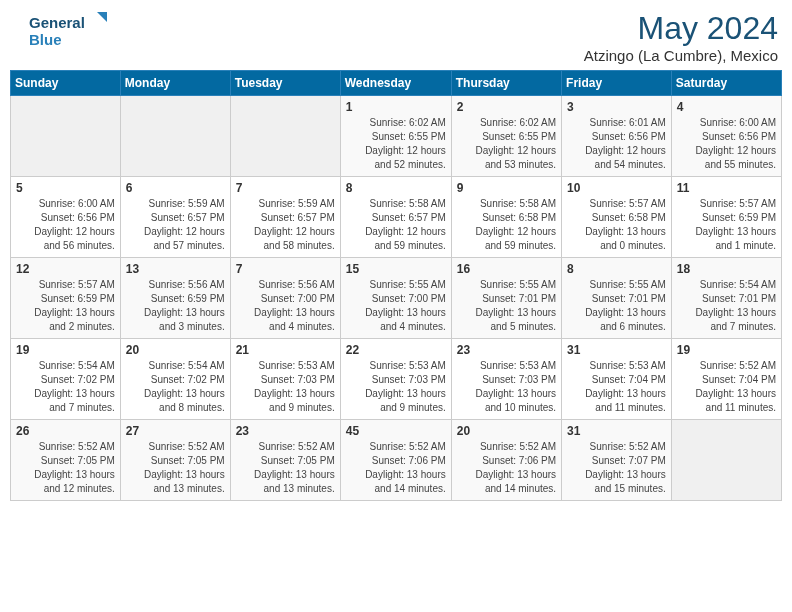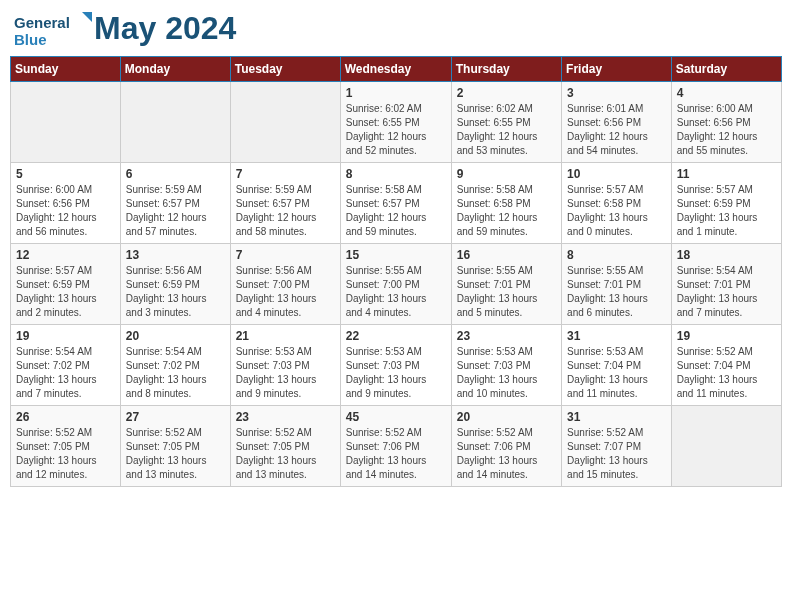--- a/index.html
+++ b/index.html
@@ -5,49 +5,51 @@
     * { box-sizing: border-box; margin: 0; padding: 0; }
     body {
       font-family: Arial, sans-serif;
       background: #fff;
       width: 792px;
       min-height: 612px;
       padding: 10px;
     }
     .header {
       display: flex;
+      justify-content: space-between;
       align-items: flex-start;
       margin-bottom: 6px;
       padding: 0 4px;
+      margin-left: 15px;
     }
     .logo {
       display: flex;
       align-items: center;
       gap: 2px;
     }
     .title-block {
       text-align: right;
     }
     .title-block h1 {
       font-size: 32px;
       color: #1a5276;
-      font-weight: bold;
+      font-weight: normal;
     }
     .title-block h2 {
       font-size: 15px;
       color: #333;
       font-weight: normal;
     }
     .calendar {
       width: 100%;
       border-collapse: collapse;
       font-size: 11px;
     }
     .calendar thead tr th {
-      background: #7f1d1d;
+      background: #0369a1;
       color: #fff;
       padding: 5px 4px;
       text-align: left;
       font-size: 12px;
       font-weight: bold;
       border: 1px solid #2980b9;
     }
     .calendar tbody tr td {
       border: 1px solid #ccc;
       vertical-align: top;
@@ -66,38 +68,40 @@
     .cell-day {
       font-size: 12px;
       font-weight: bold;
       color: #333;
       margin-bottom: 2px;
     }
     .cell-info {
       font-size: 10px;
       color: #444;
       line-height: 1.4;
+      text-align: right;
     }
     .empty-cell {
       background: #f0f0f0 !important;
     }
   </style>
 </head>
 <body>
 
 <div class="header">
   <div class="logo">
   <svg viewBox="0 0 80 40" width="80" height="40">
     <text x="0" y="18" font-size="15" fill="#1a5276" font-weight="bold" font-family="Arial">General</text>
     <text x="0" y="35" font-size="15" fill="#2980b9" font-weight="bold" font-family="Arial">Blue</text>
     <polygon points="68,2 78,2 78,12" fill="#2980b9"></polygon>
   </svg>
 </div>
   <div class="title-block">
     <h1>May 2024</h1>
+    <h2>Atzingo (La Cumbre), Mexico</h2>
   </div>
 </div>
 
 <table class="calendar">
   <thead>
     <tr>
     <th>Sunday</th>
         <th>Monday</th>
         <th>Tuesday</th>
         <th>Wednesday</th>

